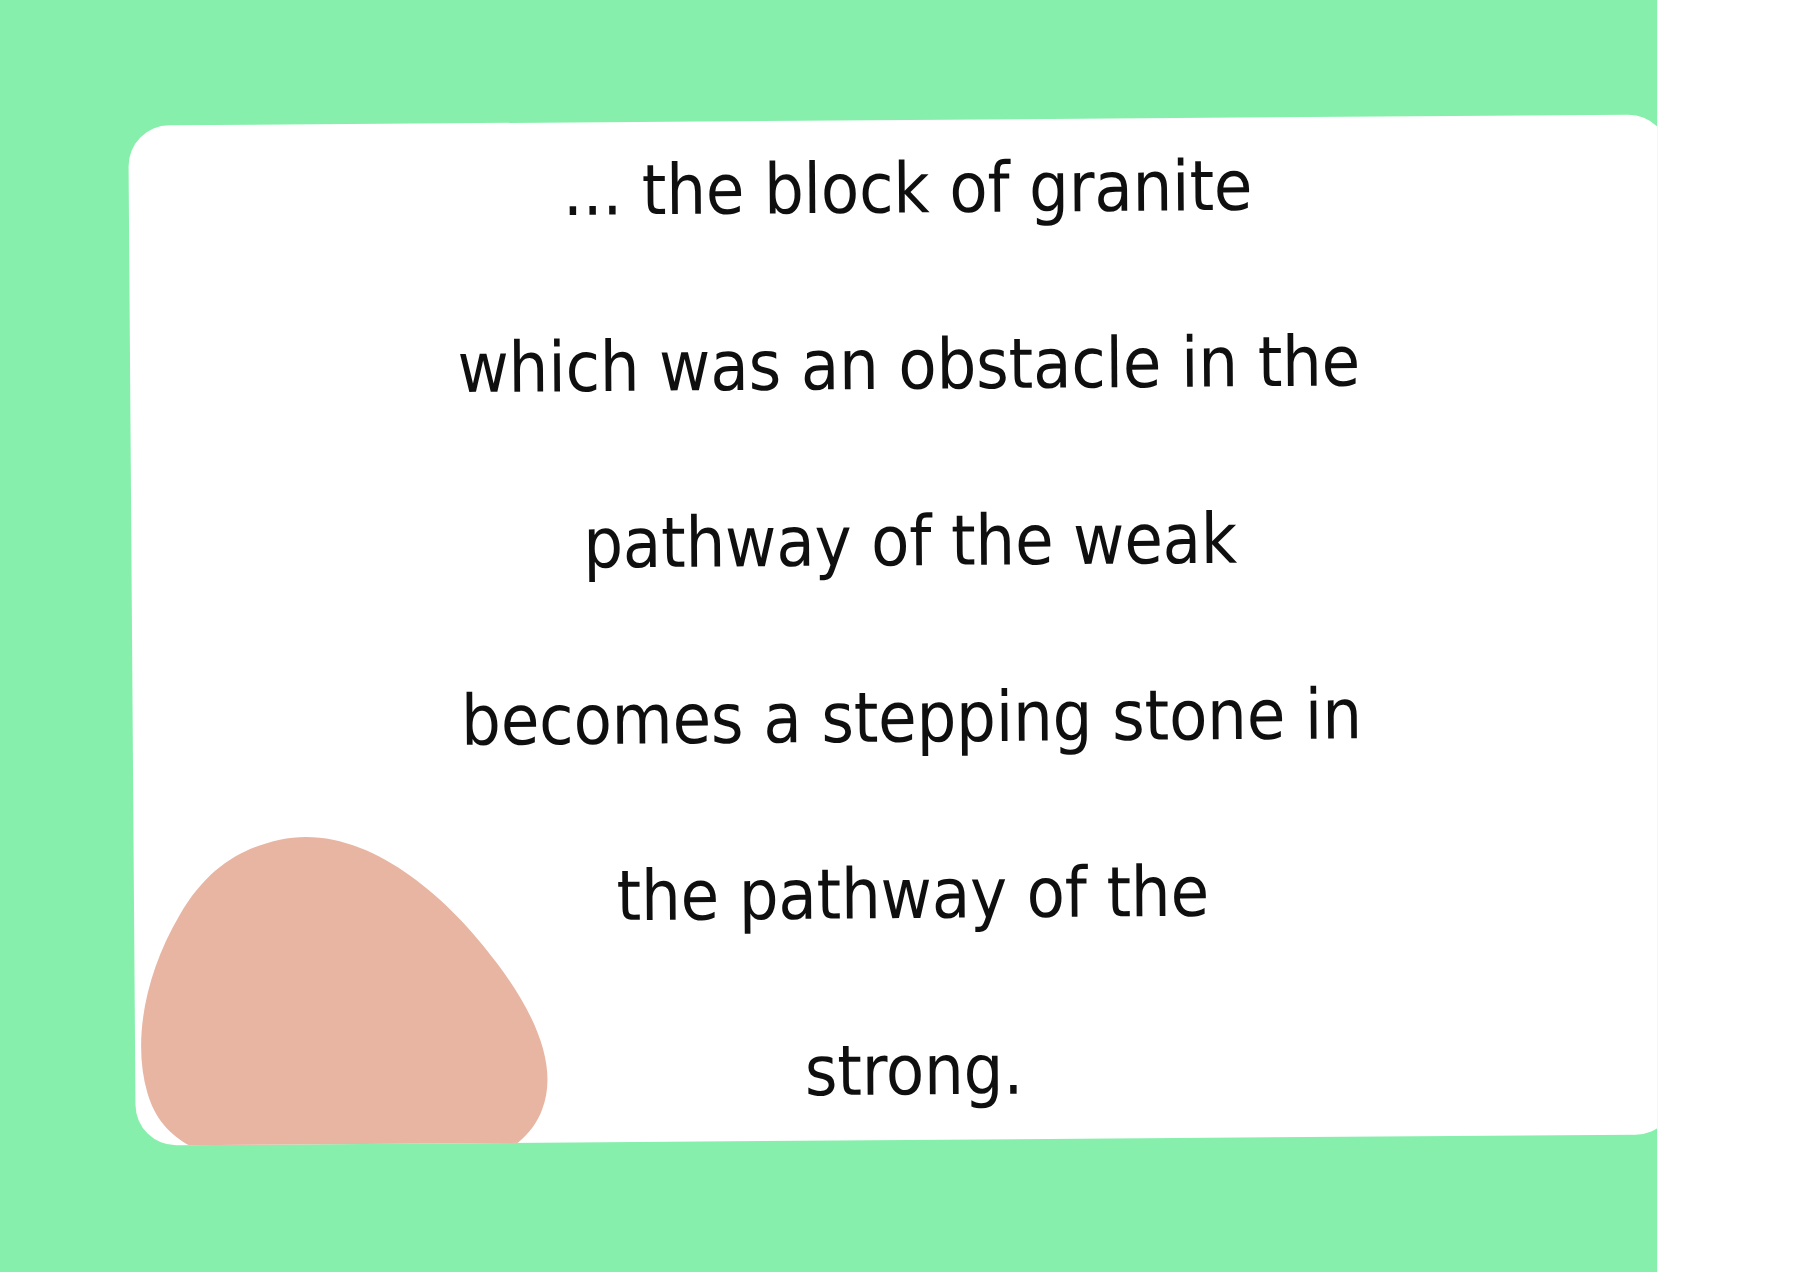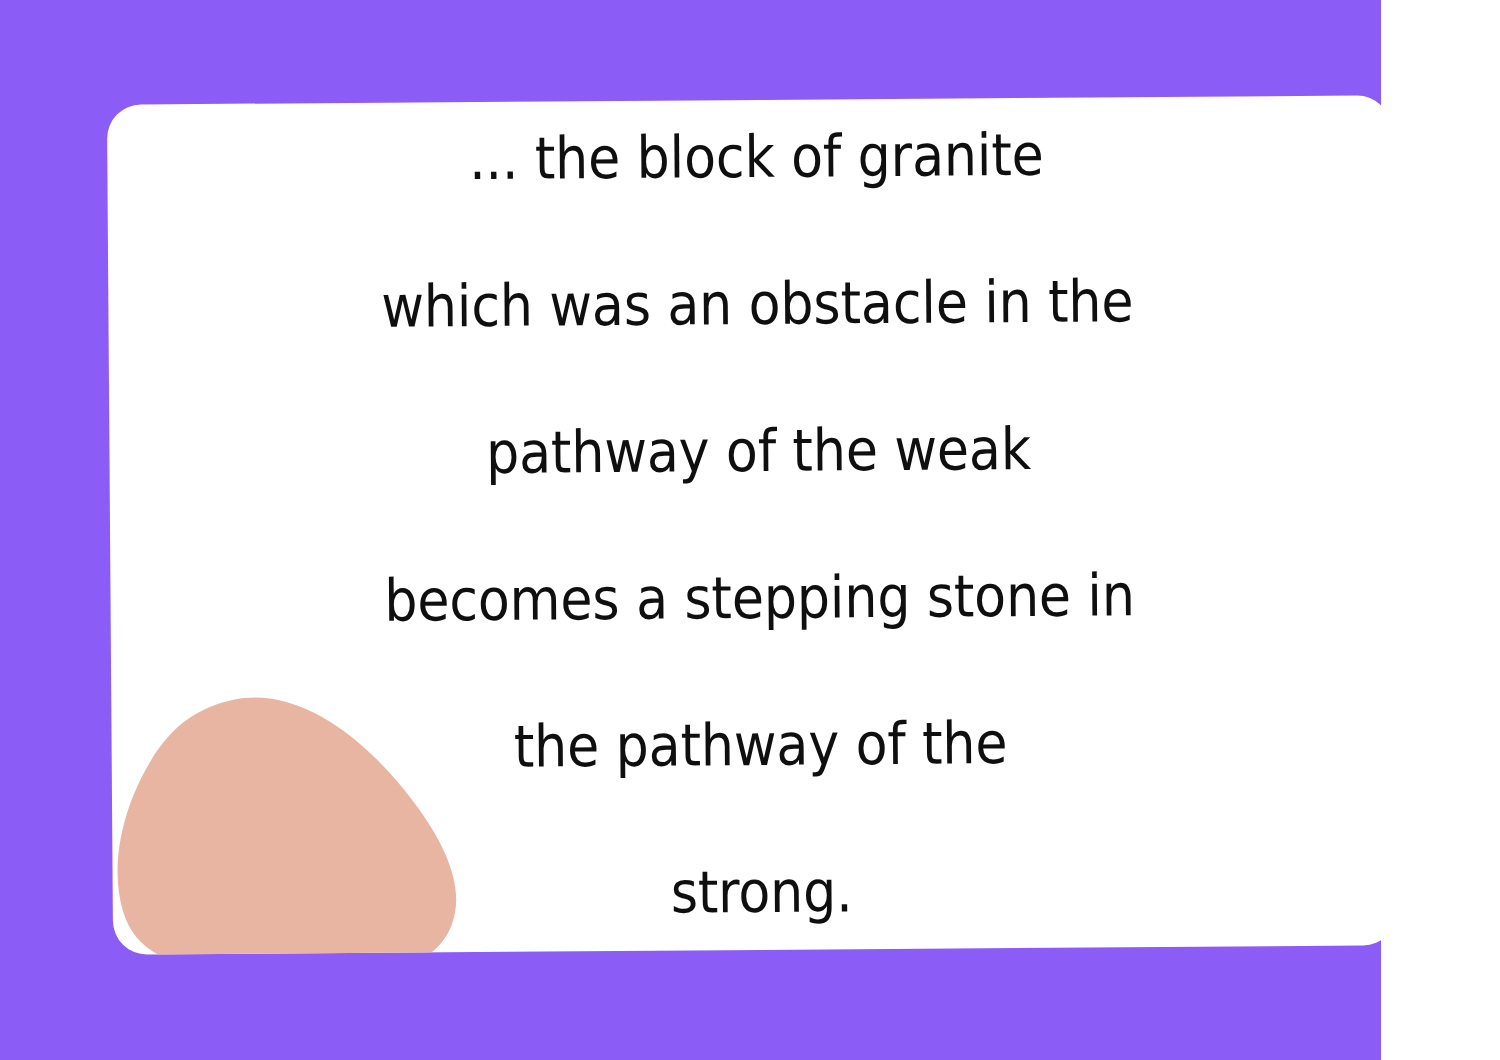--- a/index.html
+++ b/index.html
@@ -10,21 +10,21 @@
     width: 1500px;
     height: 1060px;
     overflow: hidden;
     font-family: "DejaVu Sans", sans-serif;
   }
 
   #slide {
     position: relative;
     width: 1381px;
     height: 1060px;
-    background: #8b5cf6;
+    background: #86efac;
     overflow: hidden;
   }
 
   
   #card {
     position: absolute;
     left: 110px;
     top: 100px;
     width: 1284px;
     height: 850px;

